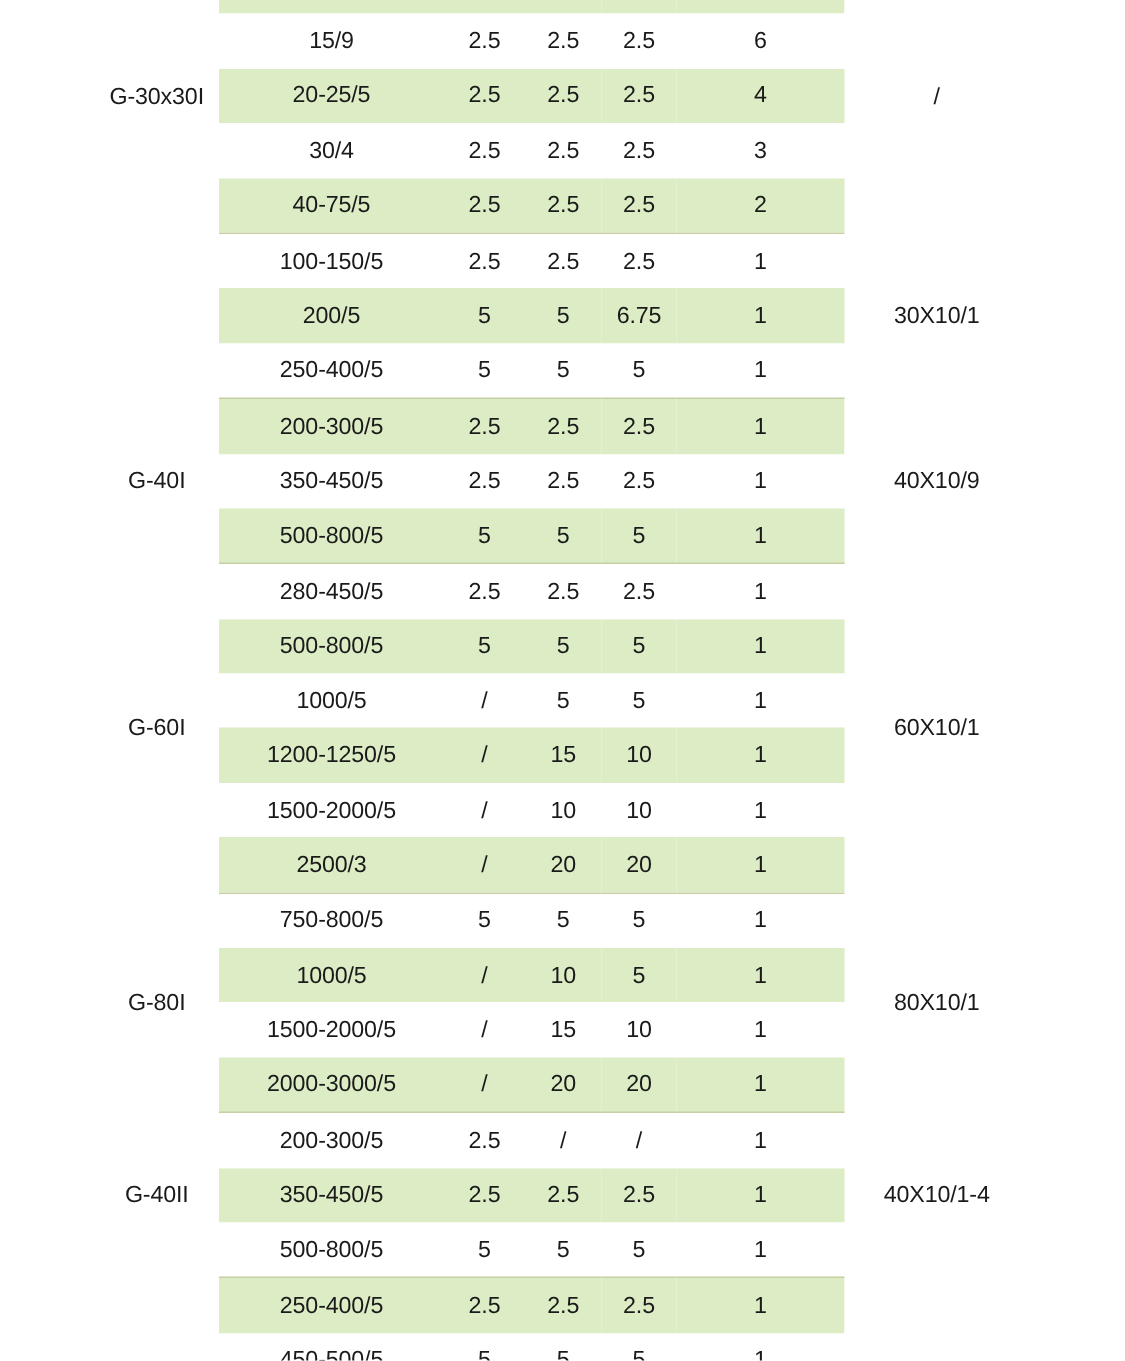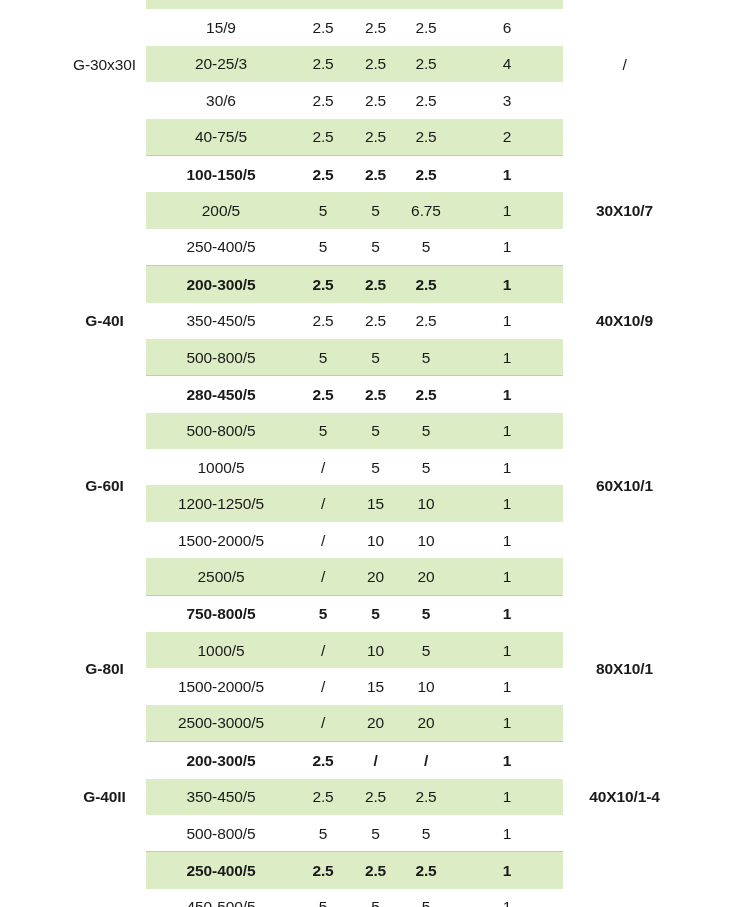--- a/index.html
+++ b/index.html
@@ -60,21 +60,21 @@
   tr.green td.data { background: #dcecc4; }
   tr.white td.data { background: #ffffff; border-bottom-color: #e8f0dc; }
 
   
   td.model, td.size {
     background: #ffffff;
     font-size: 15.5px;
   }
 
   
-  td.grp-top { border-top: 1.6px solid #c6cfa2; font-weight: bold; }
+  td.grp-top { border-top: 1.6px solid #c6cfa2; }
   tr.group-start td.data.grp-top { border-top: 1.6px solid #c6cfa2; }
 
   .cut-top td { height: 10px; }
 
   
   td.model { border-right: 1.5px solid #ffffff; }
   td.size  { border-left: 1.5px solid #ffffff; }
 </style>
 </head>
 <body>
@@ -101,48 +101,48 @@
           <td class="size" rowspan="5">/</td>
         </tr>
         <tr class="white">
           <td class="data first-data">15/9</td>
           <td class="data ">2.5</td>
           <td class="data ">2.5</td>
           <td class="data ">2.5</td>
           <td class="data ">6</td>
         </tr>
         <tr class="green">
-          <td class="data first-data">20-25/3</td>
+          <td class="data first-data">20-25/5</td>
           <td class="data ">2.5</td>
           <td class="data ">2.5</td>
           <td class="data ">2.5</td>
           <td class="data ">4</td>
         </tr>
         <tr class="white">
-          <td class="data first-data">30/6</td>
+          <td class="data first-data">30/4</td>
           <td class="data ">2.5</td>
           <td class="data ">2.5</td>
           <td class="data ">2.5</td>
           <td class="data ">3</td>
         </tr>
         <tr class="green">
           <td class="data first-data">40-75/5</td>
           <td class="data ">2.5</td>
           <td class="data ">2.5</td>
           <td class="data ">2.5</td>
           <td class="data ">2</td>
         </tr>
         <tr class="white group-start">
           <td class="model grp-top" rowspan="3"></td>
           <td class="data first-data grp-top">100-150/5</td>
           <td class="data  grp-top">2.5</td>
           <td class="data  grp-top">2.5</td>
           <td class="data  grp-top">2.5</td>
           <td class="data  grp-top">1</td>
-          <td class="size grp-top" rowspan="3">30X10/7</td>
+          <td class="size grp-top" rowspan="3">30X10/1</td>
         </tr>
         <tr class="green">
           <td class="data first-data">200/5</td>
           <td class="data ">5</td>
           <td class="data ">5</td>
           <td class="data ">6.75</td>
           <td class="data ">1</td>
         </tr>
         <tr class="white">
           <td class="data first-data">250-400/5</td>
@@ -205,21 +205,21 @@
           <td class="data ">1</td>
         </tr>
         <tr class="white">
           <td class="data first-data">1500-2000/5</td>
           <td class="data ">/</td>
           <td class="data ">10</td>
           <td class="data ">10</td>
           <td class="data ">1</td>
         </tr>
         <tr class="green">
-          <td class="data first-data">2500/5</td>
+          <td class="data first-data">2500/3</td>
           <td class="data ">/</td>
           <td class="data ">20</td>
           <td class="data ">20</td>
           <td class="data ">1</td>
         </tr>
         <tr class="white group-start">
           <td class="model grp-top" rowspan="4">G-80I</td>
           <td class="data first-data grp-top">750-800/5</td>
           <td class="data  grp-top">5</td>
           <td class="data  grp-top">5</td>
@@ -235,21 +235,21 @@
           <td class="data ">1</td>
         </tr>
         <tr class="white">
           <td class="data first-data">1500-2000/5</td>
           <td class="data ">/</td>
           <td class="data ">15</td>
           <td class="data ">10</td>
           <td class="data ">1</td>
         </tr>
         <tr class="green">
-          <td class="data first-data">2500-3000/5</td>
+          <td class="data first-data">2000-3000/5</td>
           <td class="data ">/</td>
           <td class="data ">20</td>
           <td class="data ">20</td>
           <td class="data ">1</td>
         </tr>
         <tr class="white group-start">
           <td class="model grp-top" rowspan="3">G-40II</td>
           <td class="data first-data grp-top">200-300/5</td>
           <td class="data  grp-top">2.5</td>
           <td class="data  grp-top">/</td>

